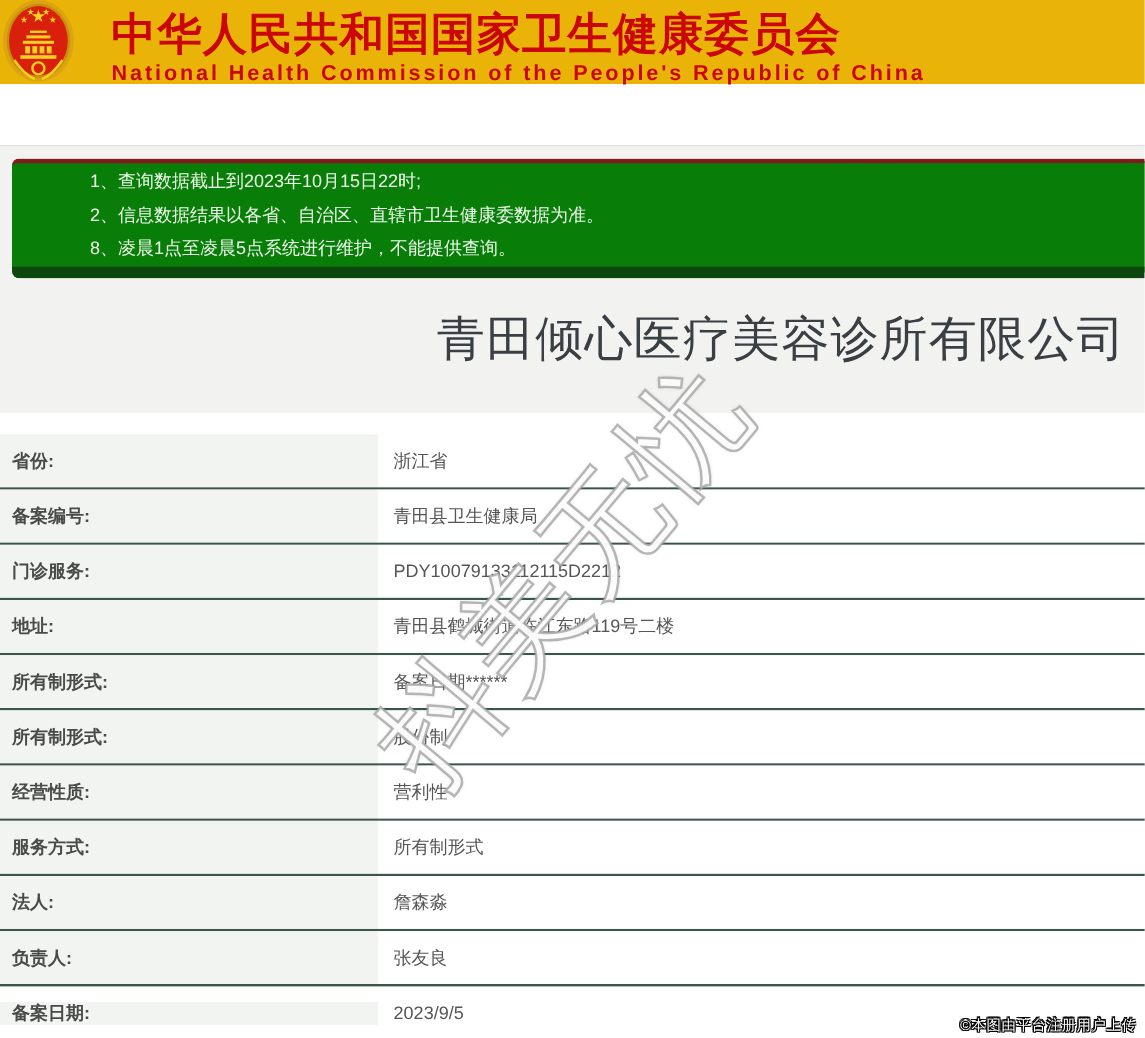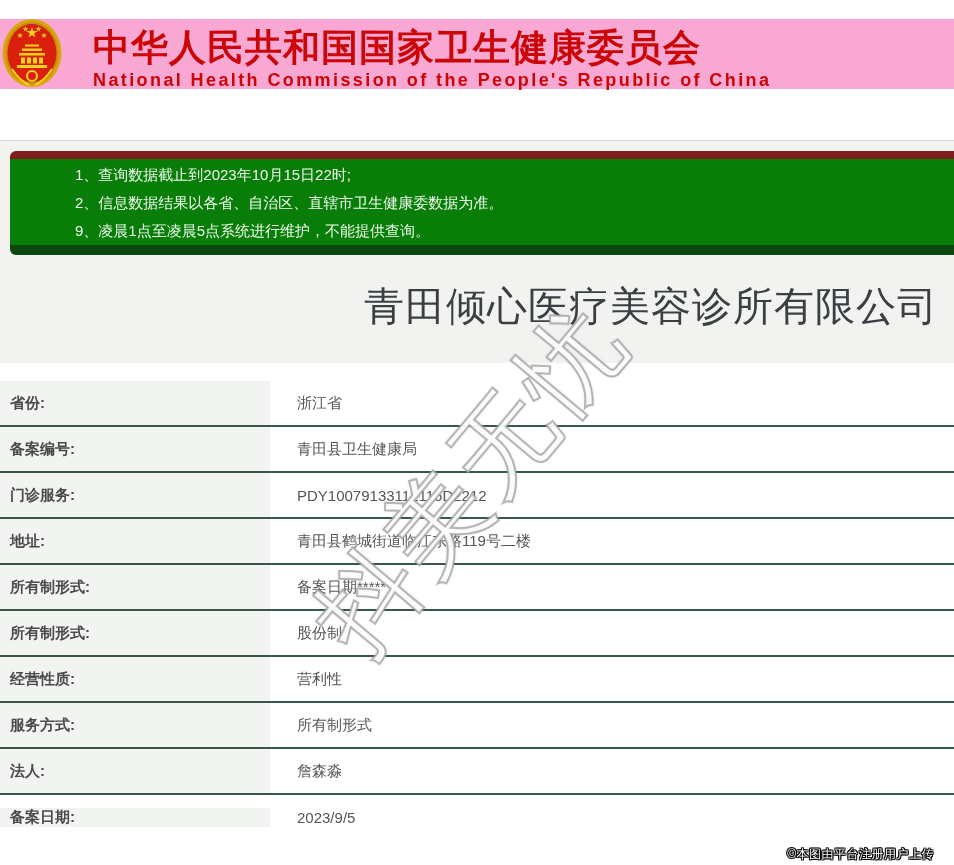--- a/index.html
+++ b/index.html
@@ -2,72 +2,72 @@
 <html><head>
 <meta charset="utf-8">
 <style>
   html,body{margin:0;padding:0;}
   body{
     width:954px;height:865px;overflow:hidden;position:relative;
     background:#ffffff;
     font-family:"Liberation Sans","DejaVu Sans",sans-serif;
   }
   
-  .site-header{height:70px;background:#f9a8d4;position:relative;margin-top:19px;}
+  .site-header{height:70px;background:#eab308;position:relative;}
   .emblem{position:absolute;left:2px;top:0;width:60px;height:70px;display:block;}
   .titles{margin-left:93px;padding-top:7px;}
   .title-cn{
     font-size:37px;font-weight:bold;color:#cb0606;letter-spacing:1px;
     line-height:43px;white-space:nowrap;
   }
   .title-en{
     font-size:18px;font-weight:bold;color:#cb0606;letter-spacing:2.4px;
     margin-top:1px;white-space:nowrap;
   }
   .white-gap{height:51px;background:#fff;}
   .header-divider{height:1px;background:#d9d9d9;}
   
   .gray-band{height:222px;background:#f2f3f0;position:relative;}
   .notice{
     position:relative;margin-left:10px;top:10px;
     background:#087e08;
-    border-top:8px solid #7f1d1d;border-bottom:10px solid #0d470d;
+    border-top:4px solid #7f1d1d;border-bottom:10px solid #0d470d;
     border-radius:6px 0 0 6px;
     padding:2px 10px 0 65px;
     color:#eef9ec;font-size:15px;line-height:28px;
   }
   .notice-line{white-space:nowrap;}
   .org-title{
     margin:38px 16px 0 0;text-align:right;
     font-size:40px;font-weight:400;color:#3a3f44;
     line-height:46px;letter-spacing:1px;white-space:nowrap;
   }
   
   .detail-table{margin-top:18px;}
   .row{display:flex;height:44px;border-bottom:2px solid #3a564b;}
   .row:last-child{border-bottom:none;align-items:center;}
   .cell{display:flex;align-items:center;font-size:15px;box-sizing:border-box;}
   .cell.label{
-    width:270px;background:#f1f4f1;padding-left:10px;
+    width:315px;background:#f1f4f1;padding-left:10px;
     font-weight:bold;color:#4a4a4a;
   }
-  .cell.value{flex:1;background:#fff;padding-left:13px;color:#555;margin-left:14px;}
+  .cell.value{flex:1;background:#fff;padding-left:13px;color:#555;}
   
   .watermark{
     position:absolute;left:210px;top:420px;width:520px;height:120px;
     line-height:120px;text-align:center;
     transform:rotate(-50deg);
     font-size:100px;font-weight:400;letter-spacing:4px;
     color:rgba(255,255,255,0.93);
     -webkit-text-stroke:2px rgba(160,160,160,0.75);
     text-shadow:0 0 3px rgba(140,140,140,0.55);
     pointer-events:none;z-index:9;white-space:nowrap;
   }
   .attribution{
-    position:absolute;right:20px;bottom:2px;z-index:10;
+    position:absolute;right:7px;bottom:2px;z-index:10;
     font-size:12px;color:#fff;letter-spacing:0.5px;
     text-shadow:-1px 0 #000,1px 0 #000,0 -1px #000,0 1px #000,
                 -1px -1px #000,1px 1px #000,1px -1px #000,-1px 1px #000;
   }
 </style>
 </head>
 <body>
 
 <div>
 
@@ -103,21 +103,21 @@
     </div>
   </header>
 
   <div class="white-gap"></div>
   <div class="header-divider"></div>
 
   <section class="gray-band">
     <div class="notice">
       <div class="notice-line">1、查询数据截止到2023年10月15日22时;</div>
       <div class="notice-line">2、信息数据结果以各省、自治区、直辖市卫生健康委数据为准。</div>
-      <div class="notice-line">9、凌晨1点至凌晨5点系统进行维护，不能提供查询。</div>
+      <div class="notice-line">8、凌晨1点至凌晨5点系统进行维护，不能提供查询。</div>
     </div>
     <div class="org-title">青田倾心医疗美容诊所有限公司</div>
   </section>
 
   <section class="detail-table">
     <div class="row">
       <div class="cell label">省份:</div>
       <div class="cell value">浙江省</div>
     </div>
     <div class="row">
@@ -146,20 +146,24 @@
     </div>
     <div class="row">
       <div class="cell label">服务方式:</div>
       <div class="cell value">所有制形式</div>
     </div>
     <div class="row">
       <div class="cell label">法人:</div>
       <div class="cell value">詹森淼</div>
     </div>
     <div class="row">
+      <div class="cell label">负责人:</div>
+      <div class="cell value">张友良</div>
+    </div>
+    <div class="row">
       <div class="cell label">备案日期:</div>
       <div class="cell value">2023/9/5</div>
     </div>
   </section>
 
   <div class="watermark">抖美无忧</div>
   <div class="attribution">©本图由平台注册用户上传</div>
 
 </div>
 

